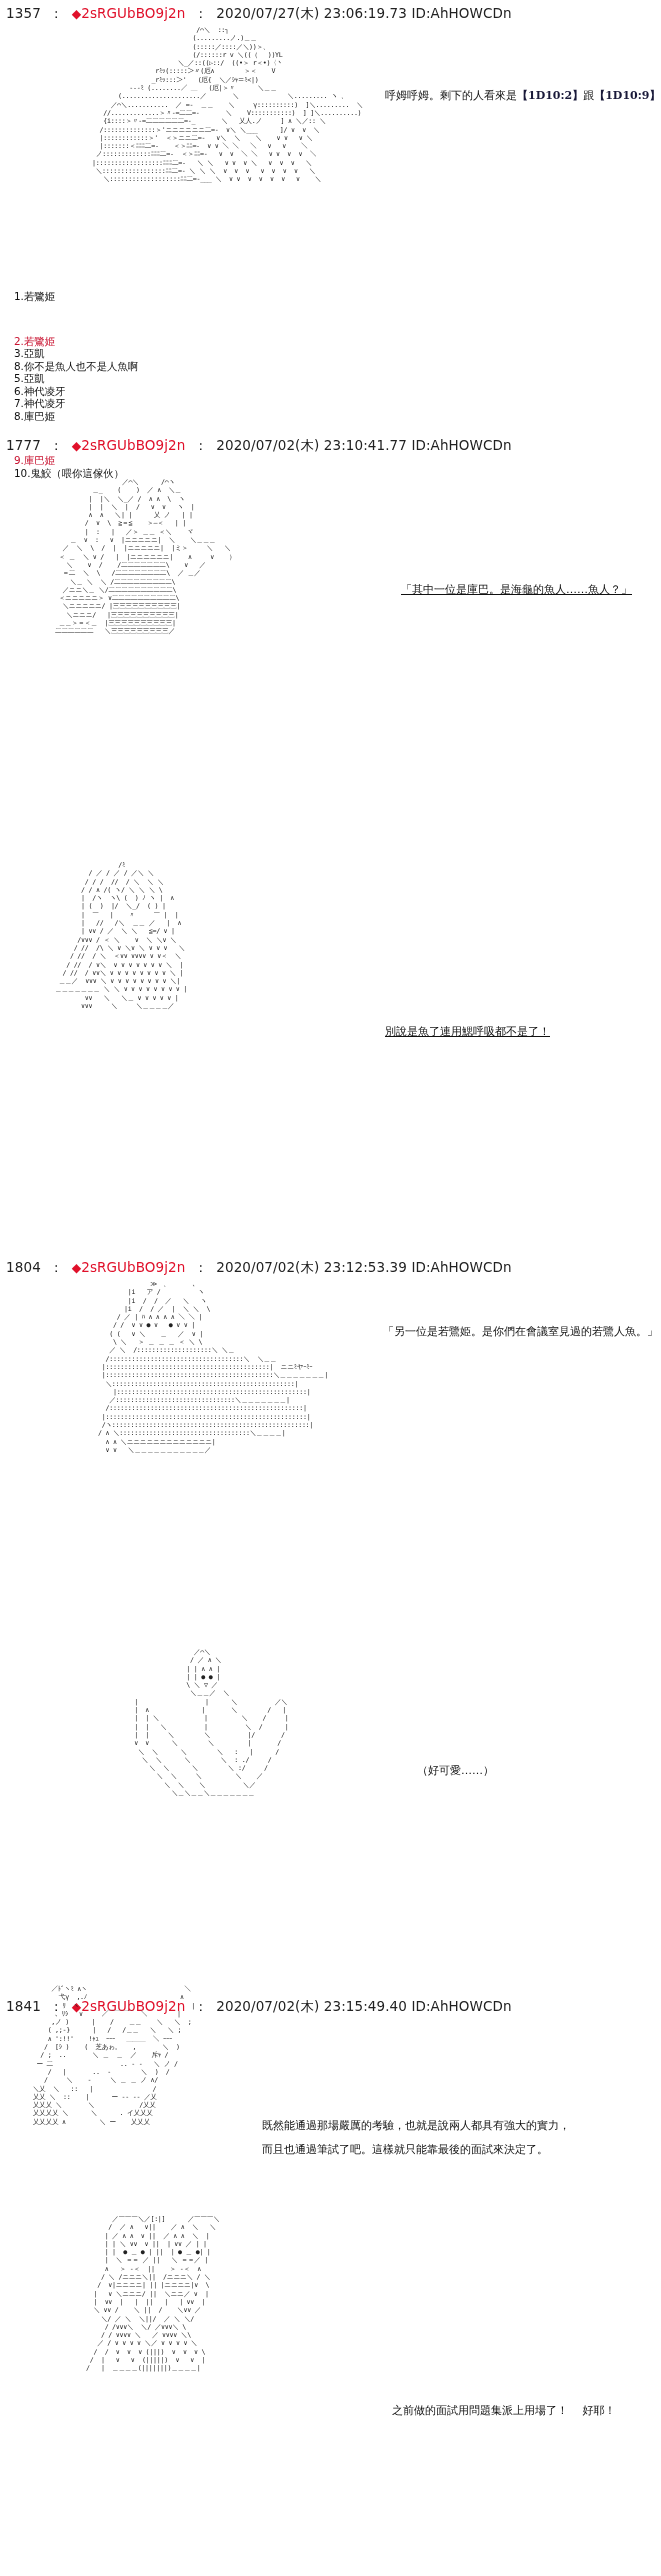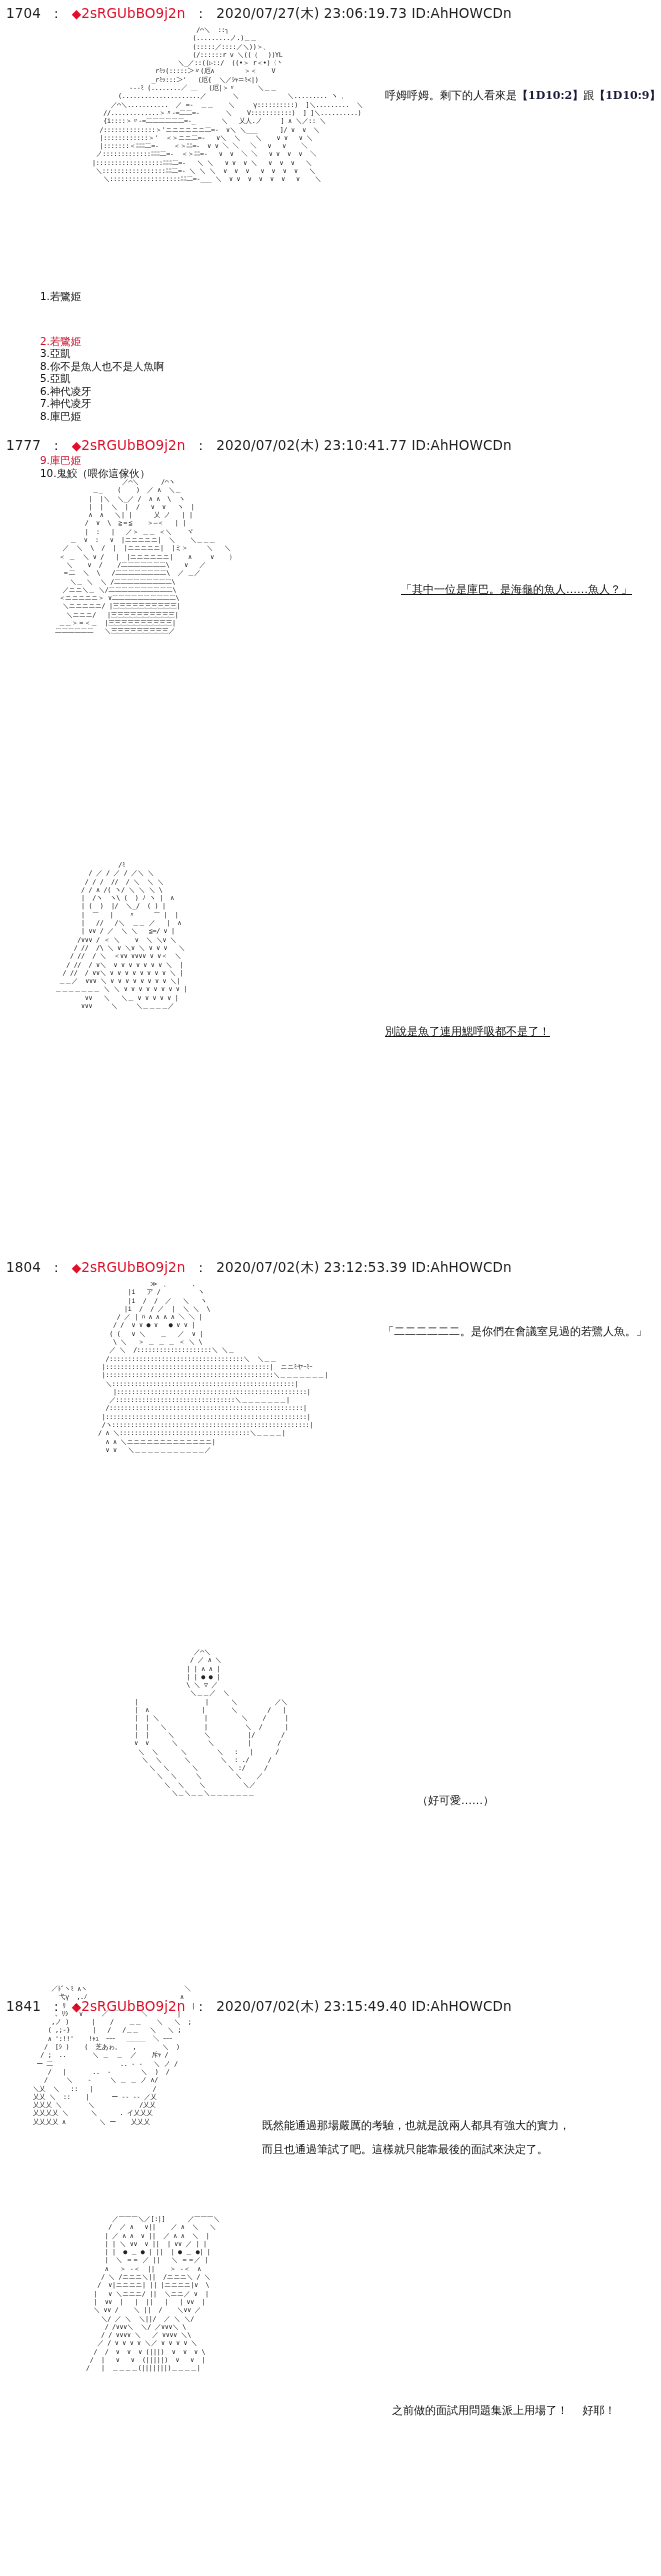--- a/index.html
+++ b/index.html
@@ -6,31 +6,31 @@
   body { width:662px; height:2576px; position:relative; overflow:hidden;
          font-family:"DejaVu Sans", sans-serif; color:#111; }
   .post-header { position:absolute; left:6.1px; font-size:13.5px; white-space:nowrap; letter-spacing:0.1px; }
   .post-header .num { color:#222; }
   .post-header .sep { color:#222; margin:0 8.6px; }
   .post-header .trip { color:#e0102a; }
   .post-header .diamond { color:#e0102a; font-size:12.3px; }
   .post-header .meta { color:#222; }
   .dialog { position:absolute; font-size:11px; white-space:nowrap; color:#111; }
   .dialog .bracket-id { font-family:"DejaVu Serif", serif; font-weight:bold; color:#1a1a3a; }
-  .list { position:absolute; left:40px; top:290px; font-size:10.4px; line-height:12.5px; }
+  .list { position:absolute; left:14px; top:290px; font-size:10.4px; line-height:12.5px; }
   .list .item { white-space:nowrap; }
   .list .item.red { color:#c8102e;margin-top:32px; }
   .aa { position:absolute; margin:0; font-family:"DejaVu Sans Mono", monospace;
         font-size:6.7px; line-height:8.3px; color:#222; white-space:pre; letter-spacing:-0.3px; }
 </style>
 </head>
 <body>
 
 <div class="post-header" style="top:4.9px;">
-  <span class="num">1704</span><span class="sep">：</span><span class="diamond">◆</span><span class="trip">2sRGUbBO9j2n</span><span class="sep">：</span><span class="meta">2020/07/27(木) 23:06:19.73 ID:AhHOWCDn</span>
+  <span class="num">1357</span><span class="sep">：</span><span class="diamond">◆</span><span class="trip">2sRGUbBO9j2n</span><span class="sep">：</span><span class="meta">2020/07/27(木) 23:06:19.73 ID:AhHOWCDn</span>
 </div>
 
 <pre class="aa" style="left:92px; top:26px;">                            /⌒＼  ::┐
                            (.........ノ.)＿＿
                            (:::::／::::／＼))＞、
                            (/::::::r v ＼((（　 ))YL
                        ＼_／::((▷::/  ((•＞ r＜•)〈丶
                  rﾐｯ(:::::＞〃(厄∧        ＞＜    V
                 _rﾐｯ:::＞'   (厄{  ＼／ｼｬ＝ﾐ&lt;|)
           ‐‐‐ﾐ (........／ ＿   (厄|＞〃      ＼＿＿
@@ -129,42 +129,42 @@
   ＼:::::::::::::::::::::::::::::::::::::::::::::::::|
     |:::::::::::::::::::::::::::::::::::::::::::::::::::|
    ／::::::::::::::::::::::::::::::::＼＿＿＿＿＿＿＿|
   /::::::::::::::::::::::::::::::::::::::::::::::::::::|
  |::::::::::::::::::::::::::::::::::::::::::::::::::::::|
  /ヽ:::::::::::::::::::::::::::::::::::::::::::::::::::::|
 / ∧ ＼:::::::::::::::::::::::::::::::::::＼＿＿＿＿|
   ∧ ∧ ＼ニニニニニニニニニニニニニ|
   ∨ ∨   ＼＿＿＿＿＿＿＿＿＿＿＿／</pre>
 
-<div class="dialog" style="left:383px; top:1324px;">「二二二二二二。是你們在會議室見過的若鷺人魚。」</div>
+<div class="dialog" style="left:383px; top:1324px;">「另一位是若鷺姫。是你們在會議室見過的若鷺人魚。」</div>
 
 <pre class="aa" style="left:123px; top:1648px;">                   ／⌒＼
                   / ／ ∧ ＼
                  | | ∧ ∧ |
                  | | ● ● |
                  \ ＼ ▽ ／
                   ＼＿＿／  ＼
    |                  |      ＼          ／＼
    |  ∧              |       ＼        /   |
    |  | ＼            |         ＼    /     |
    |  |   ＼          |          ＼  /      |
    |  |     ＼        ＼          |/       /
    ∨  ∨      ＼        ＼         |       /
     ＼  ＼      ＼        ＼   :   |      /
      ＼  ＼      ＼        ＼  : ./     /
        ＼  ＼      ＼        ＼ :/     /
          ＼  ＼     ＼         ＼    ／
            ＼  ＼    ＼          ＼／
              ＼＿＼＿＿＼＿＿＿＿＿＿＿</pre>
 
-<div class="dialog" style="left:417px; top:1763px;margin-top:30px;">（好可愛……）</div>
+<div class="dialog" style="left:417px; top:1763px;">（好可愛……）</div>
 
 <div class="post-header" style="top:1962px;margin-top:36px;">
   <span class="num">1841</span><span class="sep">：</span><span class="diamond">◆</span><span class="trip">2sRGUbBO9j2n</span><span class="sep">：</span><span class="meta">2020/07/02(木) 23:15:49.40 ID:AhHOWCDn</span>
 </div>
 
 <pre class="aa" style="left:29px; top:1985px;">      ／ﾄﾞヽﾐ ∧ヽ                          ＼
         弋γ  ,.ﾉ                         ∧
          ﾘ  ヽ                              |
        ､ ﾘｼ   ∨     ／￣￣￣￣  ＼        |
       ,ノ )      |    /    ＿＿    ＼   ＼  ;

